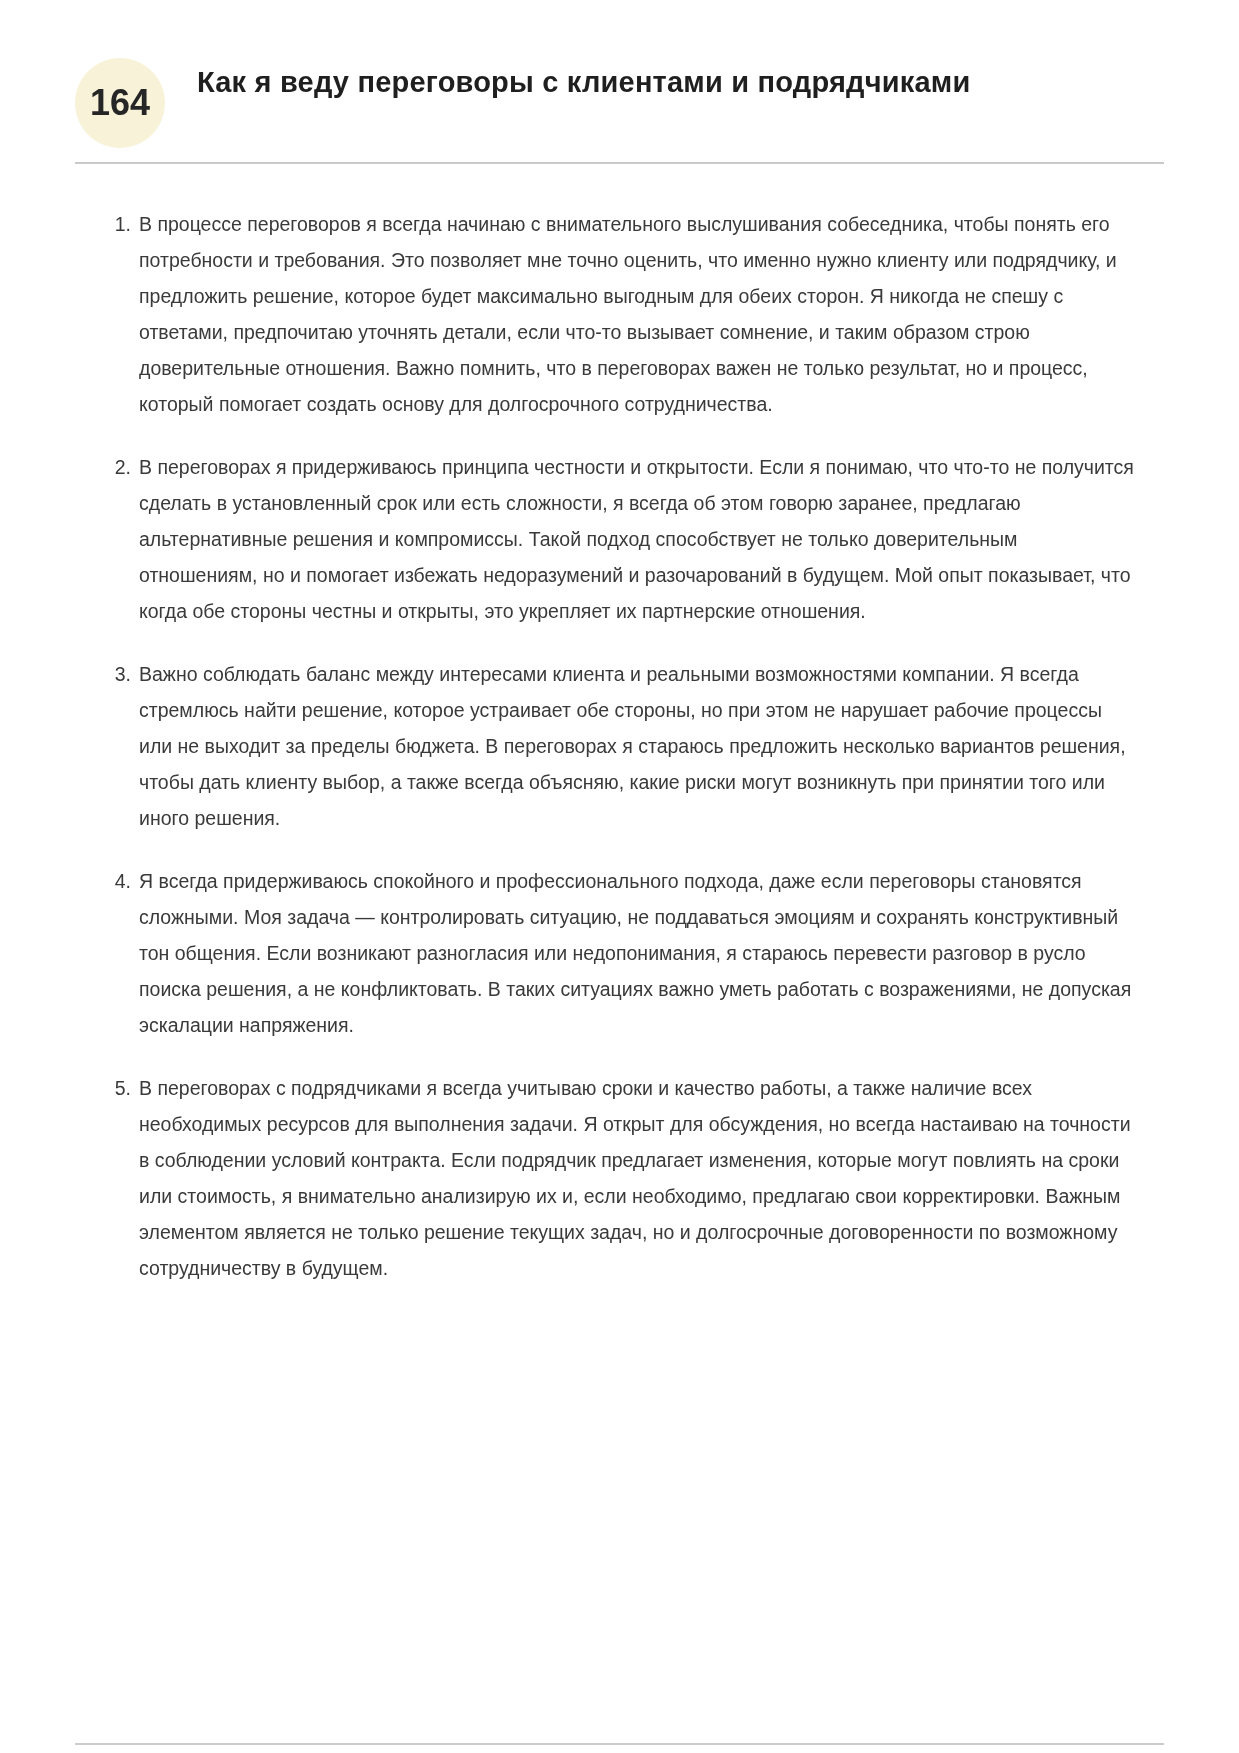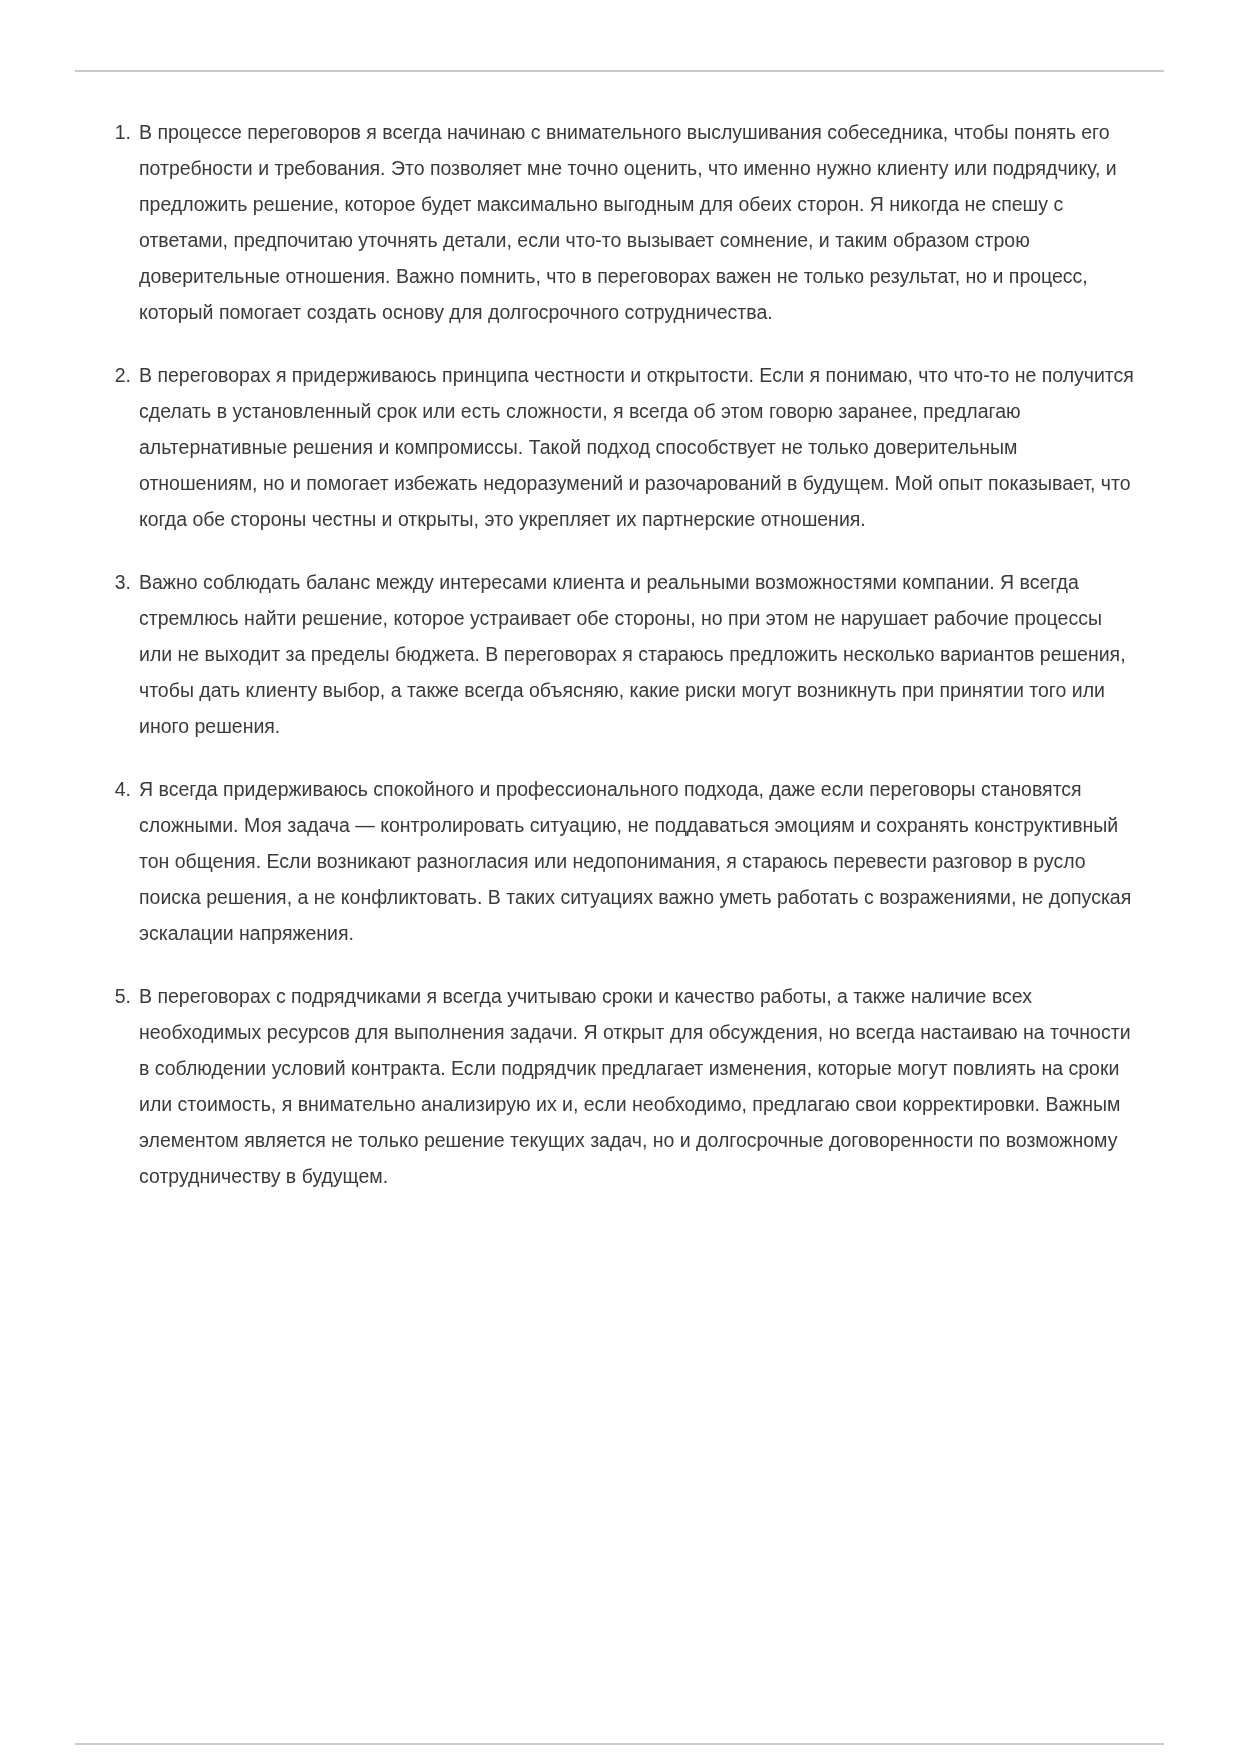--- a/index.html
+++ b/index.html
@@ -82,20 +82,24 @@
     bottom: 8px;
     height: 2px;
     background: #cccccc;
   }
 </style>
 </head>
 <body>
 
 <div class="page">
 
+  <div class="header">
+    <div class="badge">164</div>
+    <h1 class="title">Как я веду переговоры с клиентами и подрядчиками</h1>
+  </div>
 
   <div class="divider"></div>
 
   <div class="content">
 
     <div class="item">
       <span class="item-number">1.</span>
       <div class="item-text">В процессе переговоров я всегда начинаю с внимательного выслушивания собеседника, чтобы понять его потребности и требования. Это позволяет мне точно оценить, что именно нужно клиенту или подрядчику, и предложить решение, которое будет максимально выгодным для обеих сторон. Я никогда не спешу с ответами, предпочитаю уточнять детали, если что-то вызывает сомнение, и таким образом строю доверительные отношения. Важно помнить, что в переговорах важен не только результат, но и процесс, который помогает создать основу для долгосрочного сотрудничества.</div>
     </div>
 

